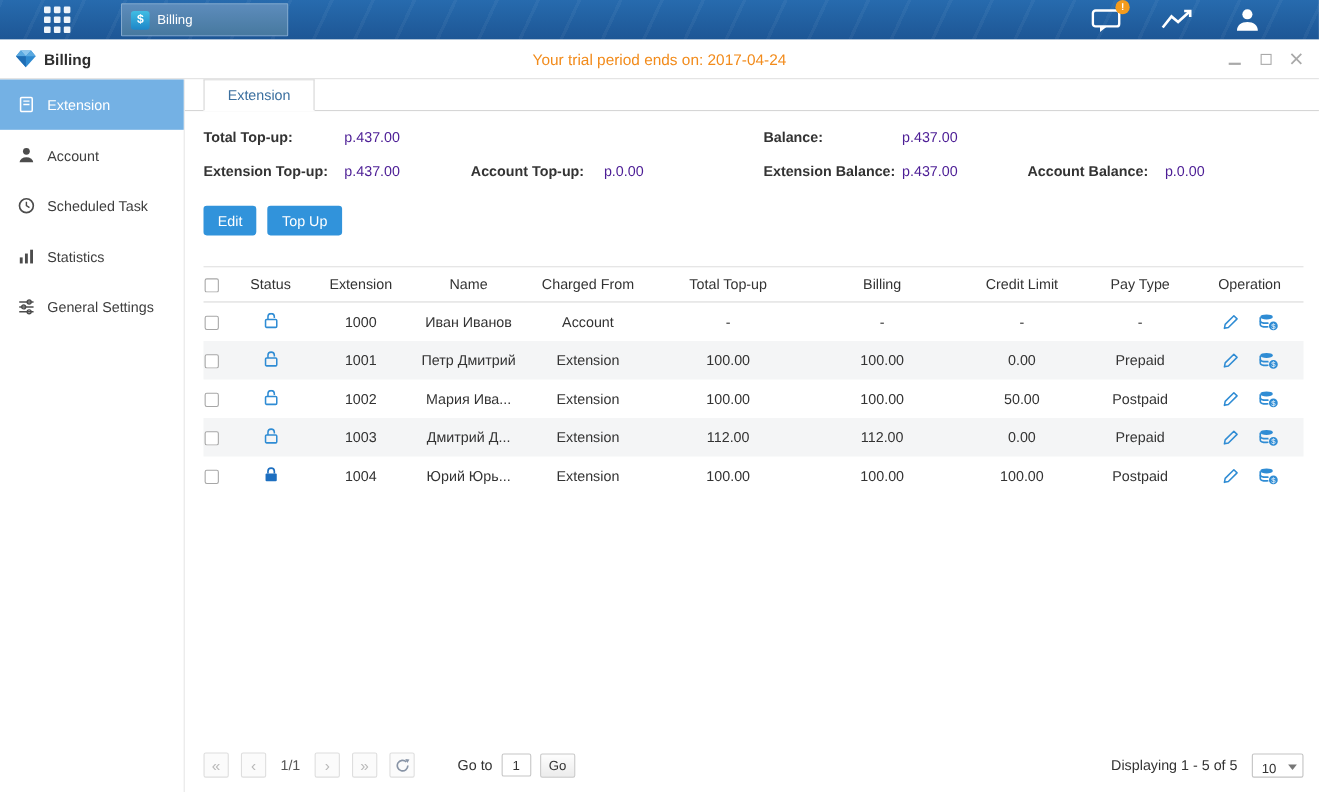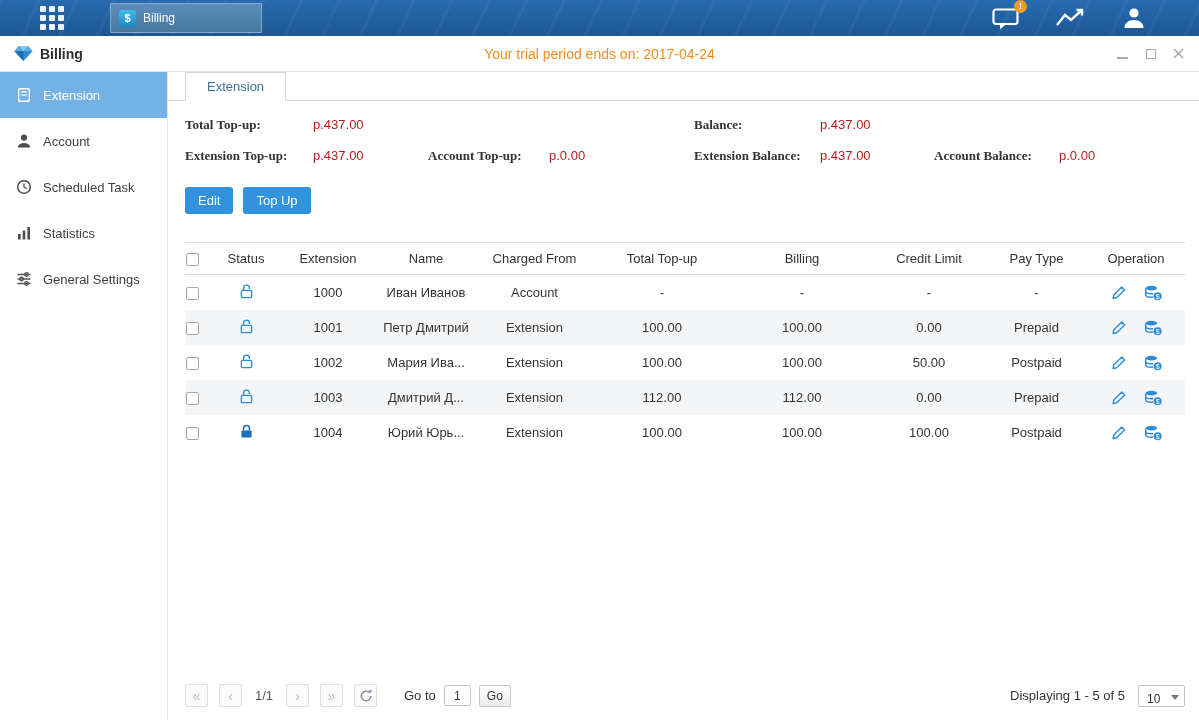--- a/index.html
+++ b/index.html
@@ -43,22 +43,22 @@
 .main { flex:1; display:flex; flex-direction:column; background:#fff; }
 
 
 .tabbar { height:29px; padding-left:17px; border-bottom:1px solid #d6d6d6; display:flex; }
 .ctab { height:29px; margin-bottom:-1px; padding:0 21px; display:flex; align-items:center;
   background:#fff; border:1px solid #d6d6d6; border-bottom:1px solid #fff; color:#3b6f9f; font-size:13px; cursor:pointer; }
 
 
 .summary { position:relative; height:50px; margin:16px 14px 0 17px; font-size:13px; }
 .sum-cell { position:absolute; white-space:nowrap; }
-.sum-label { font-weight:bold; color:#333;font-family:Liberation Serif, serif; }
-.sum-value { color:#b91c1c; }
+.sum-label { font-weight:bold; color:#333; }
+.sum-value { color:#4c1d95; }
 
 
 .actions { display:flex; gap:10px; margin:20px 0 0 17px; }
 .btn-primary { height:27px; padding:0 13px; background:#3193db; color:#fff; border:none; border-radius:3px;
   font-size:13px; font-family:inherit; cursor:pointer; }
 
 
 .table { margin:28px 14px 0 17px; }
 .grid-row { display:grid; grid-template-columns:26px 70px 94px 102px 115px 140px 140px 114px 101px 98px; align-items:center; }
 .thead { height:33px; border-top:1px solid #e0e0e0; border-bottom:1px solid #dadada; color:#333; }
@@ -69,21 +69,21 @@
 .checkbox { width:13px; height:13px; border:1px solid #a7a7a7; border-radius:2px; background:#fff; display:inline-block; vertical-align:middle; cursor:pointer; }
 .c-op { display:flex; justify-content:center; align-items:center; gap:17px; }
 .op-icon { display:flex; cursor:pointer; }
 .lock { display:inline-flex; }
 
 
 .pager { margin-top:auto; display:flex; align-items:center; padding:0 14px 13px 17px; font-size:13px; }
 .pgbtn { width:23px; height:23px; border:1px solid #dedede; border-radius:2px; background:#fbfbfb; color:#b9b9b9;
   display:flex; align-items:center; justify-content:center; font-size:14px; margin-right:11px; cursor:pointer; }
 .pg-info { color:#555; margin-right:11px; min-width:22px; text-align:center; }
-.goto-label { margin-left:16px; color:#333; }
+.goto-label { margin-left:28px; color:#333; }
 .goto-input { width:27px; height:21px; border:1px solid #c6c6c6; border-radius:2px; margin:0 8px; text-align:center;
   font-size:12px; font-family:inherit; color:#333; }
 .go-btn { height:22px; padding:0 7px; border:1px solid #c9c9c9; border-radius:2px;
   background:linear-gradient(180deg,#fdfdfd,#ececec); font-size:12px; font-family:inherit; color:#333; cursor:pointer; }
 .pager-right { margin-left:auto; display:flex; align-items:center; }
 .displaying { color:#333; }
 .page-size { margin-left:13px; width:47px; height:22px; border:1px solid #c3c3c3; border-radius:2px; background:#fff;
   display:flex; align-items:flex-end; position:relative; cursor:pointer; }
 .page-size .ps-val { padding-left:8px; font-size:12px; }
 .page-size .caret { position:absolute; right:5px; top:9px; width:0; height:0;

